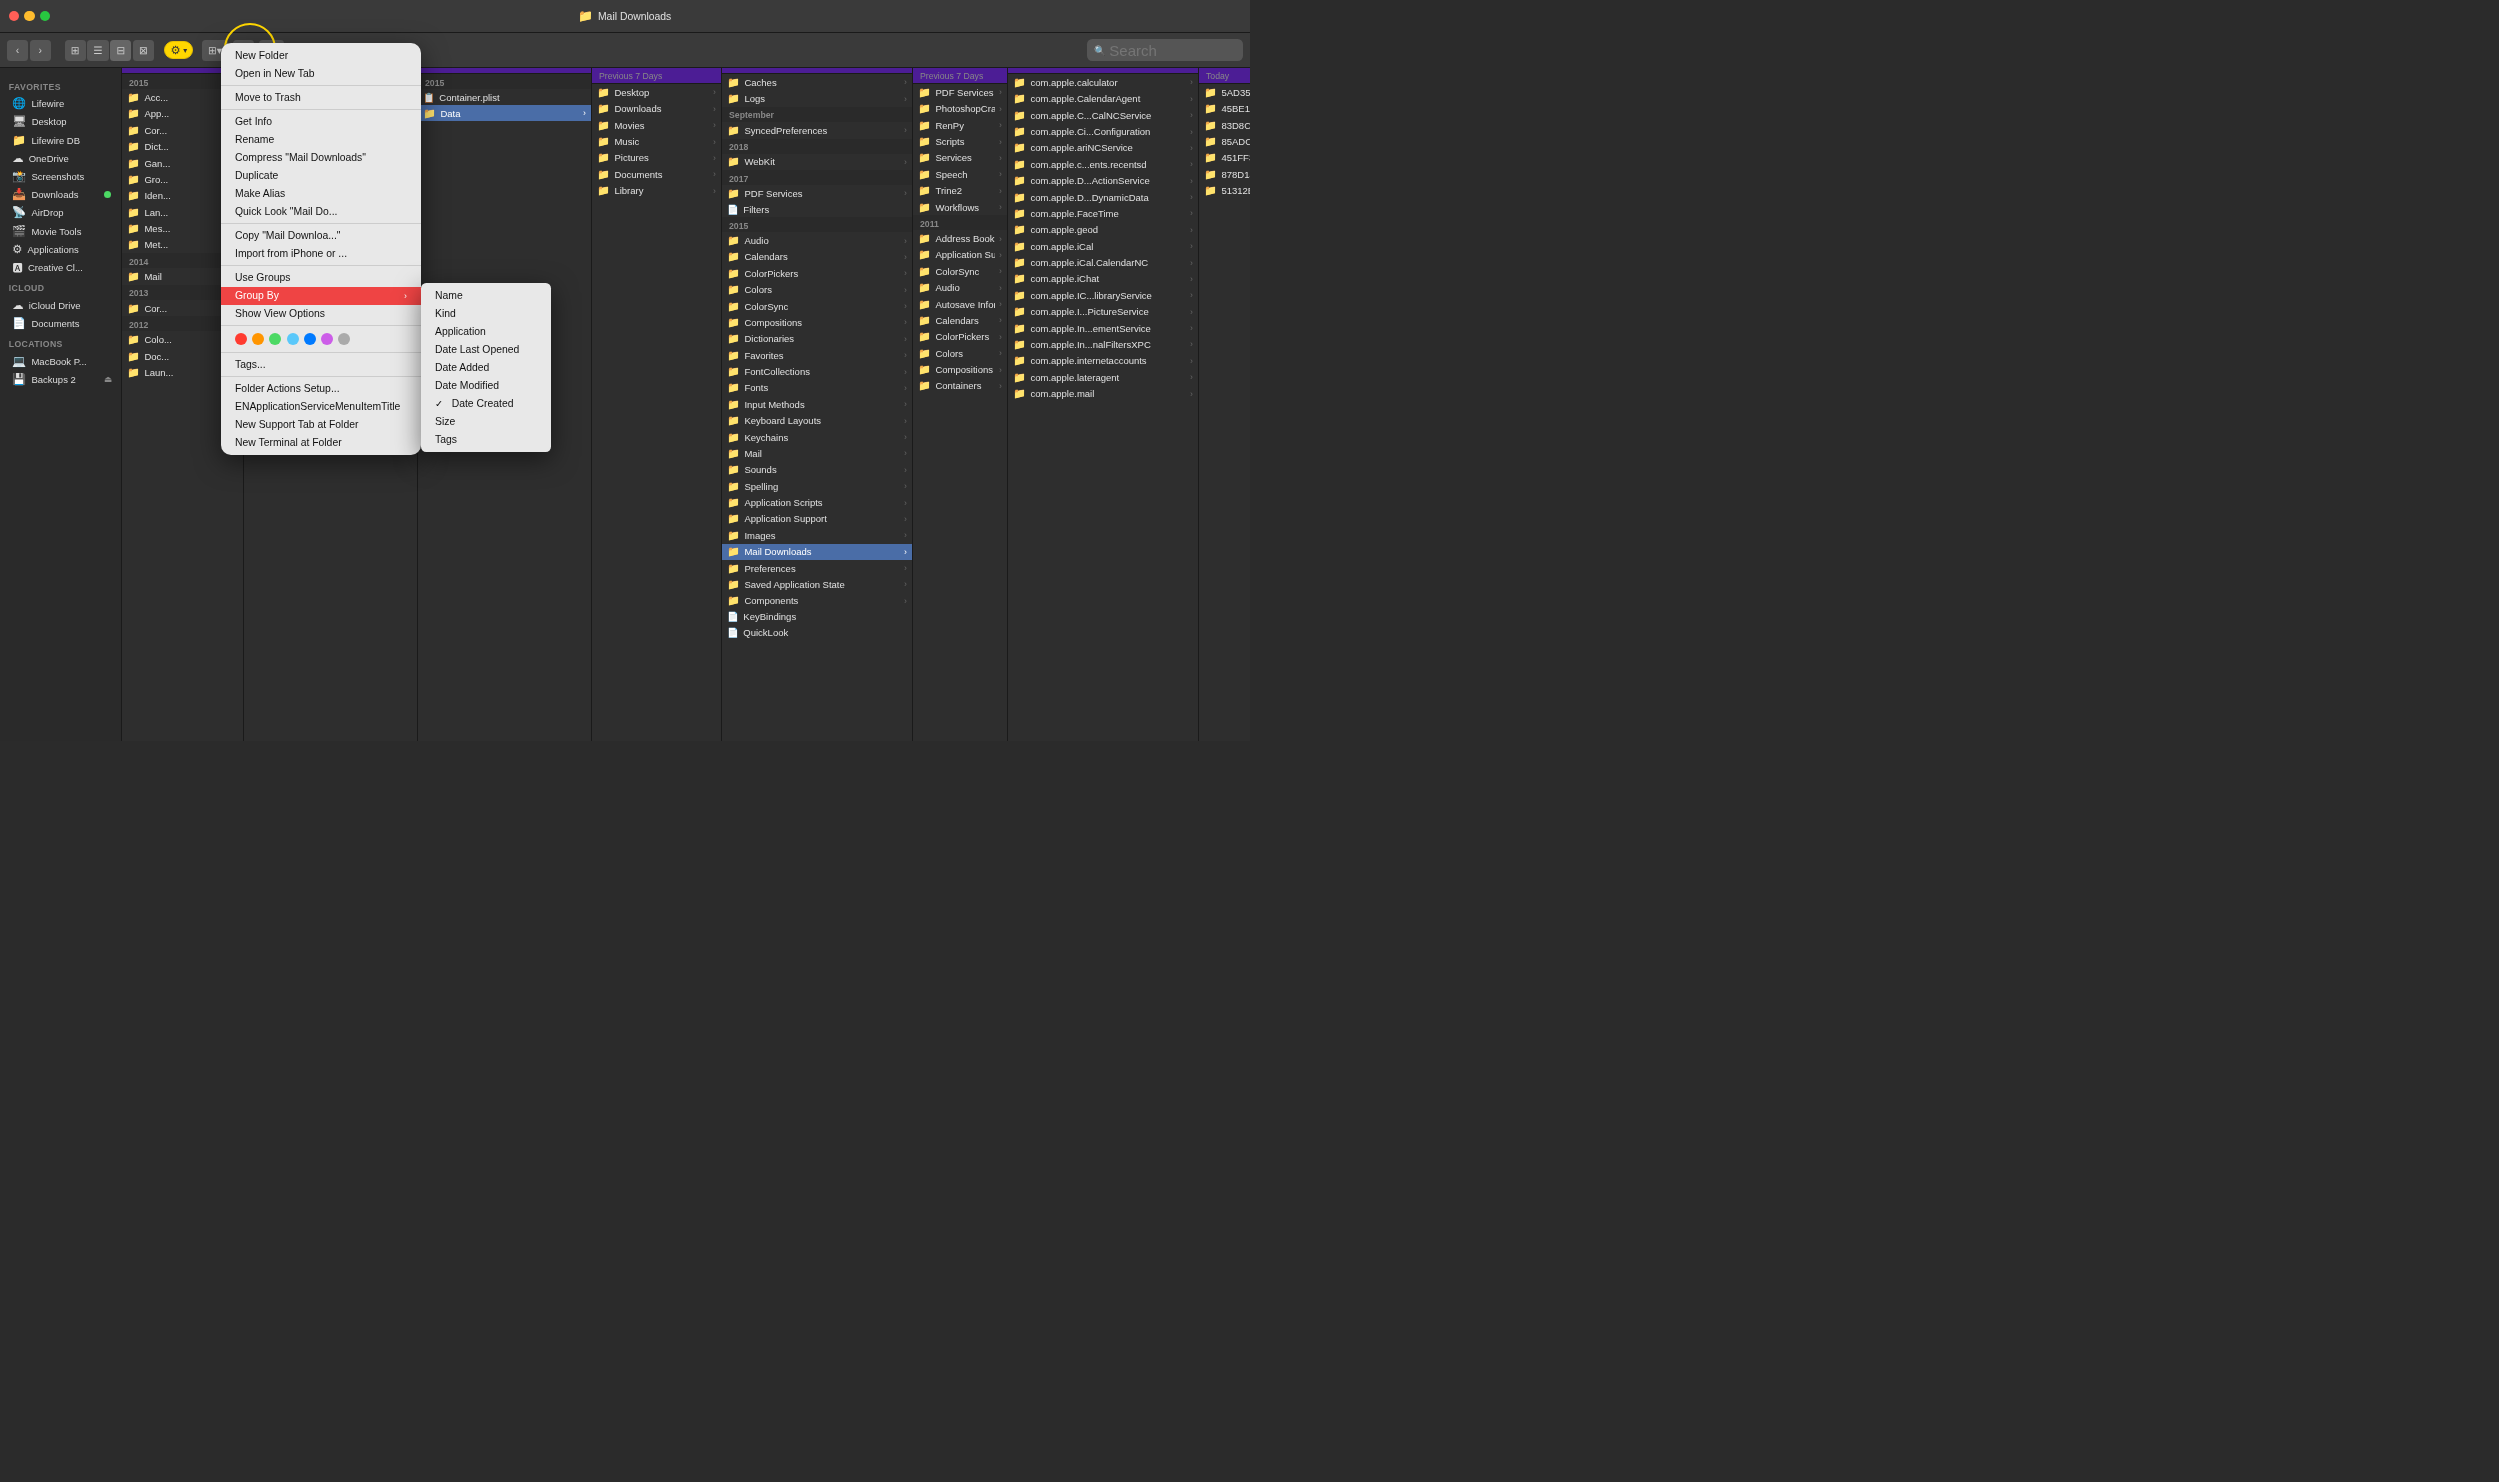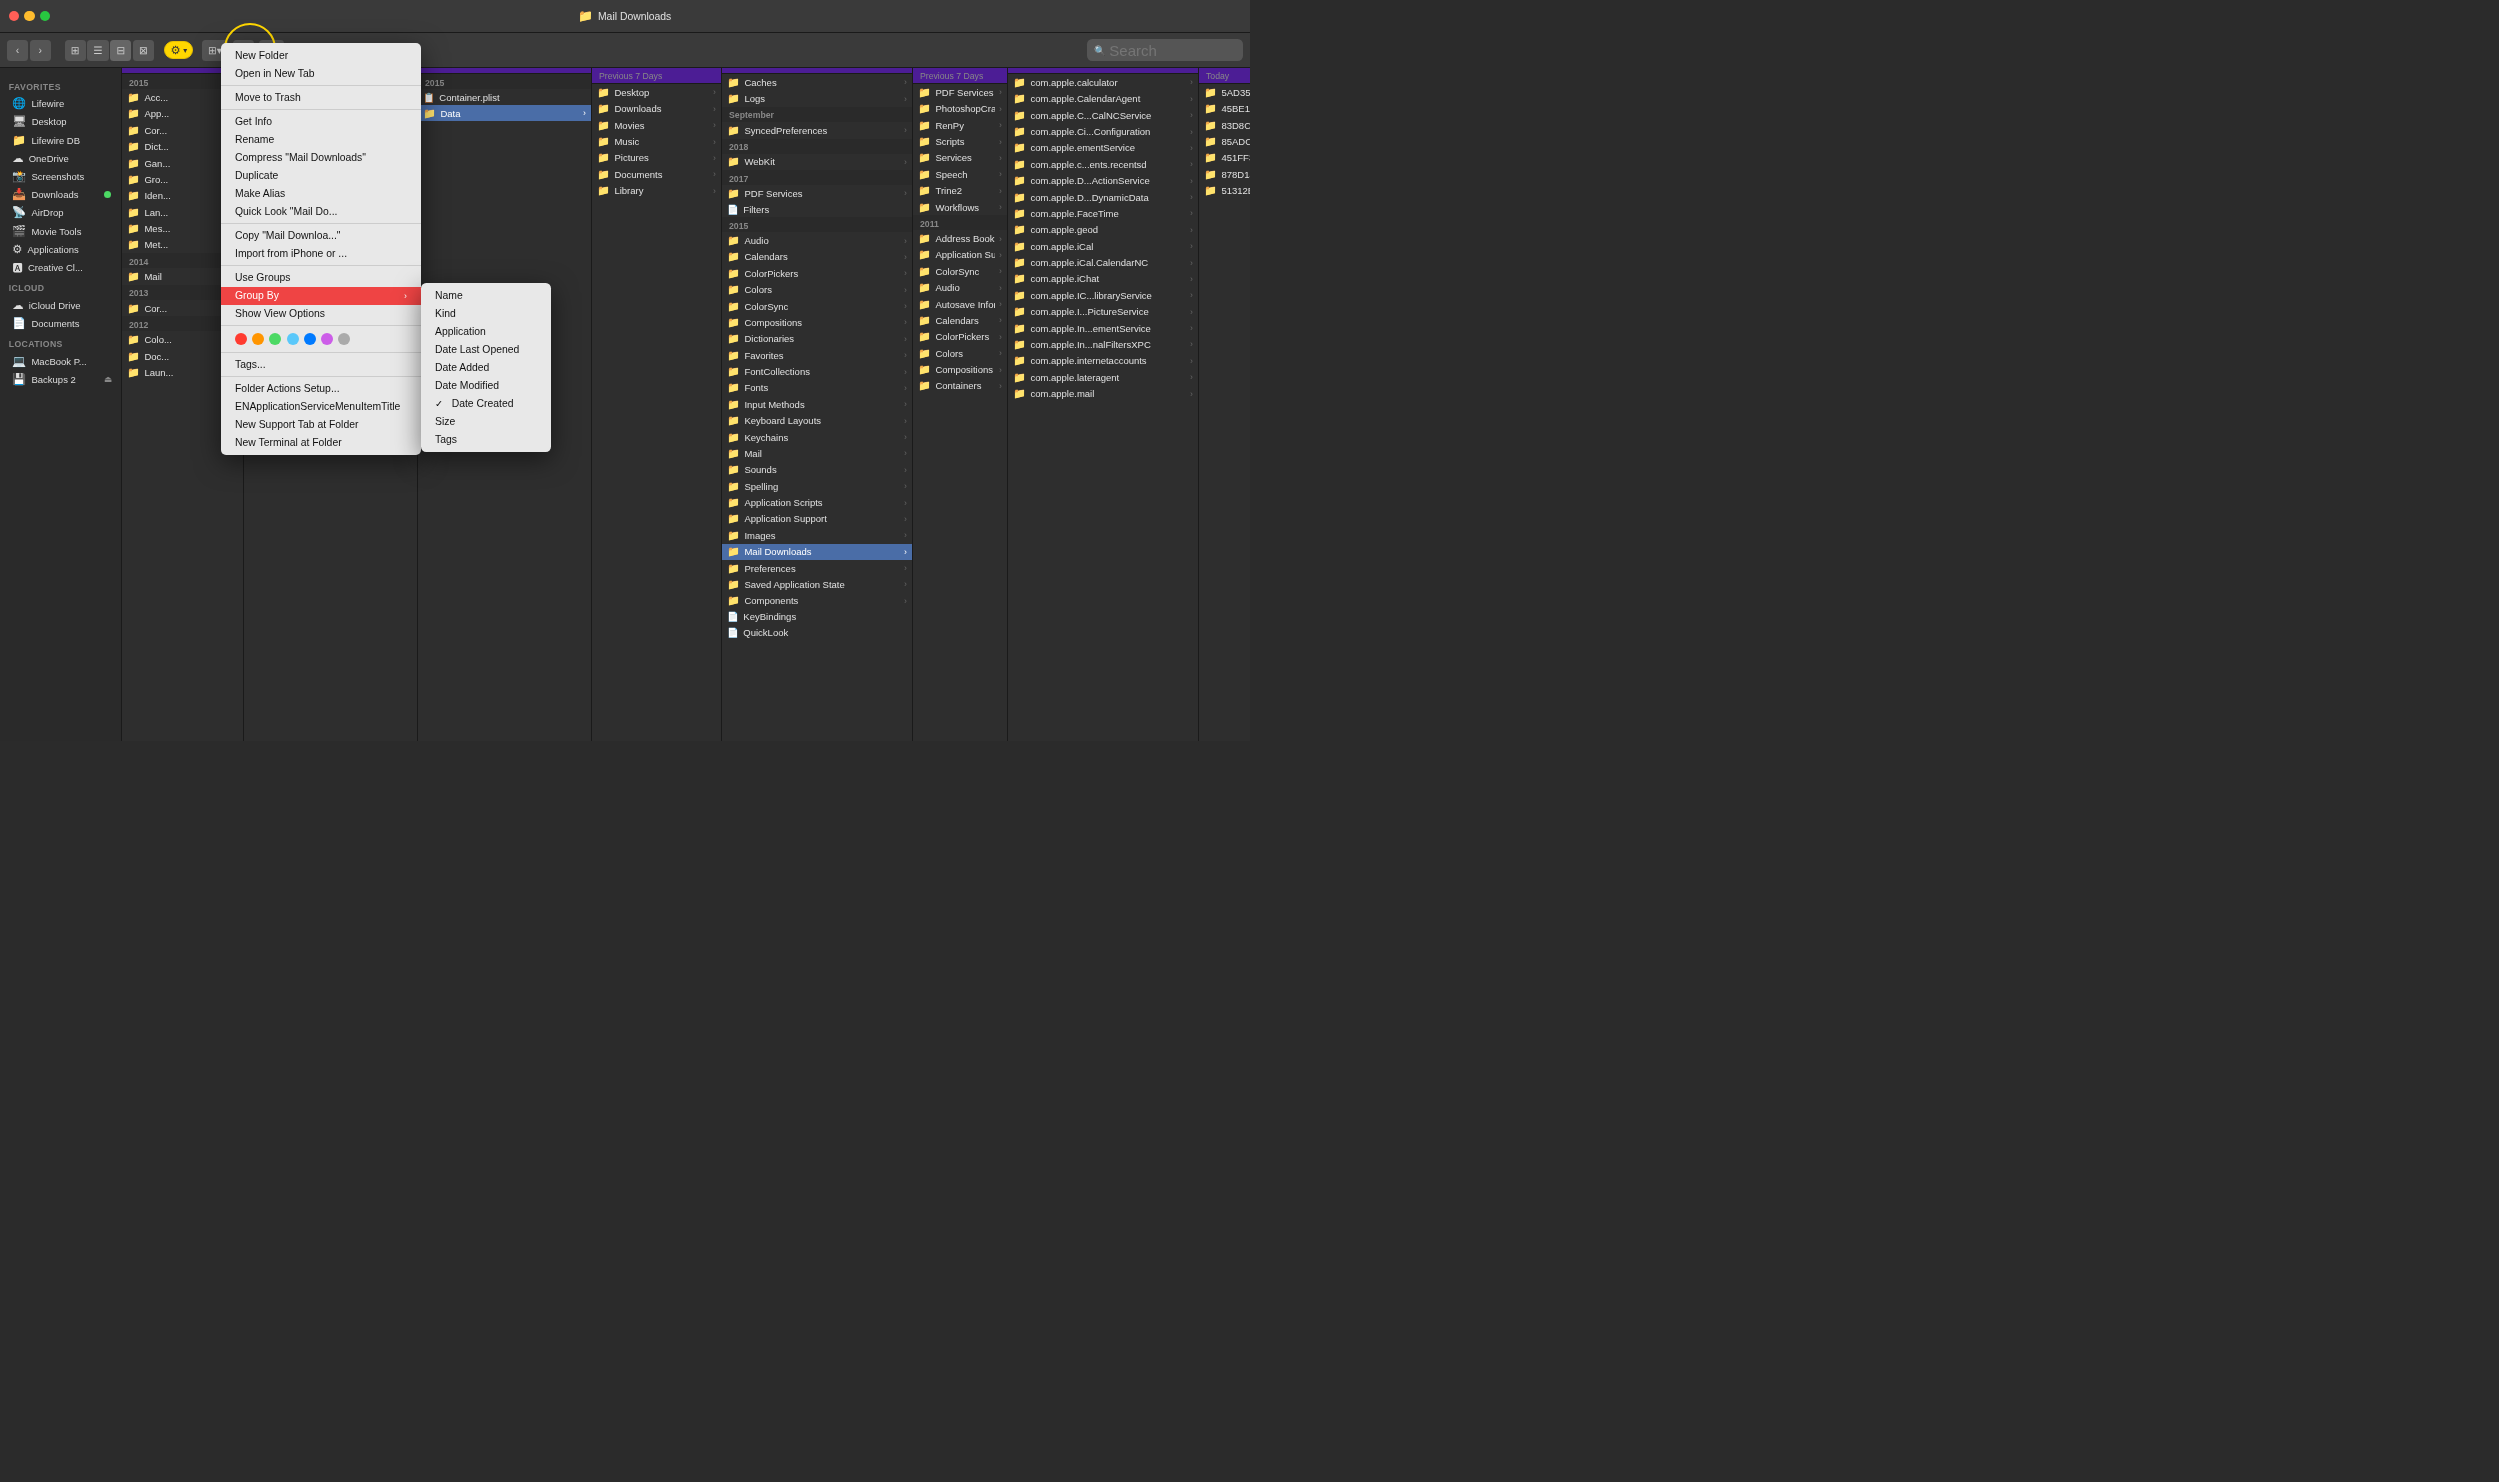--- a/index.html
+++ b/index.html
@@ -227,21 +227,21 @@
       font-weight: 600;
       background: #2a2a2a;
     }
 
     
     .context-menu {
       position: absolute;
       top: 43px;
       left: 221px;
       background: #e8e8e8;
-      border-radius: 5px;
+      border-radius: 10px;
       box-shadow: 0 7px 26px rgba(0,0,0,0.5);
       width: 200px;
       z-index: 100;
       overflow: visible;
       padding: 3.5px 0;
     }
     .ctx-item {
       padding: 3.5px 14px;
       font-size: 10.4px;
       color: #111;
@@ -914,21 +914,21 @@
           <span class="row-label">com.apple.C...CalNCService</span>
           <span class="row-arrow">›</span>
         </div>
       <div class="finder-row">
           <span class="folder-icon">📁</span>
           <span class="row-label">com.apple.Ci...Configuration</span>
           <span class="row-arrow">›</span>
         </div>
       <div class="finder-row">
           <span class="folder-icon">📁</span>
-          <span class="row-label">com.apple.ementService</span>
+          <span class="row-label">com.apple.ariNCService</span>
           <span class="row-arrow">›</span>
         </div>
       <div class="finder-row">
           <span class="folder-icon">📁</span>
           <span class="row-label">com.apple.c...ents.recentsd</span>
           <span class="row-arrow">›</span>
         </div>
       <div class="finder-row">
           <span class="folder-icon">📁</span>
           <span class="row-label">com.apple.D...ActionService</span>

